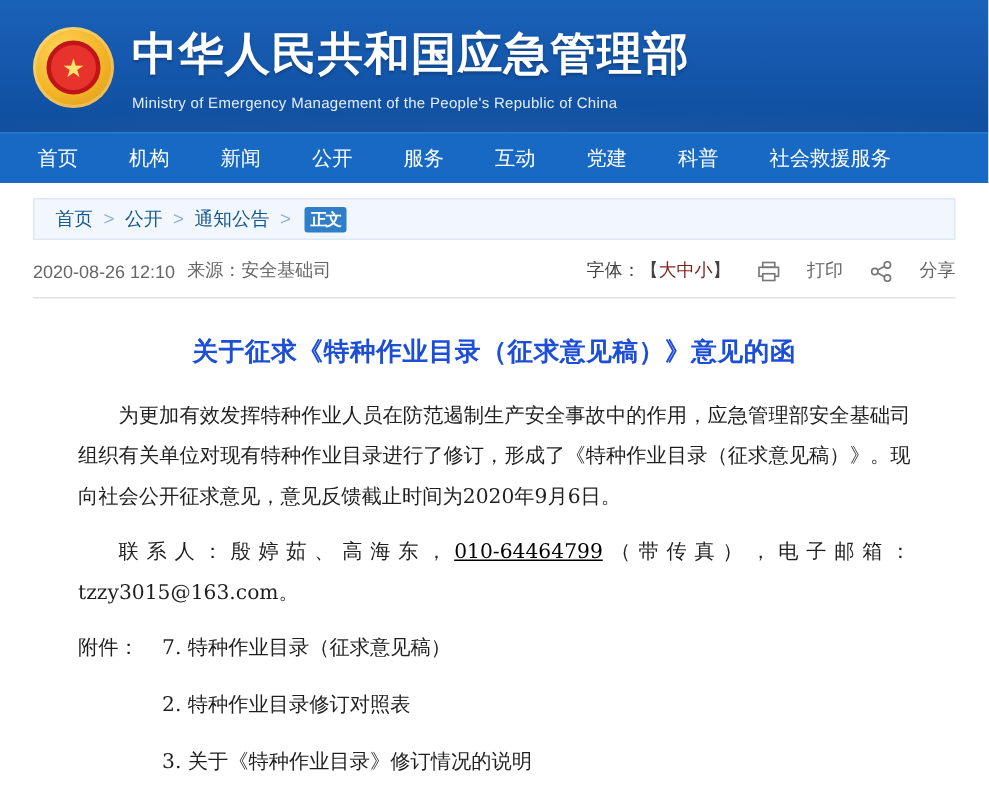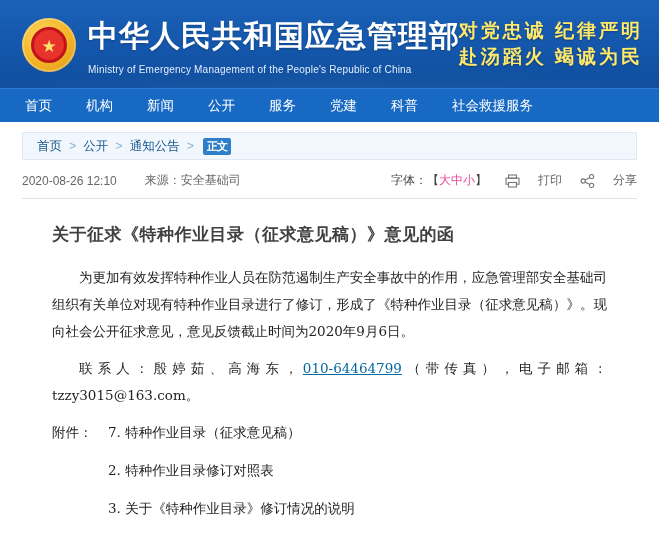--- a/index.html
+++ b/index.html
@@ -138,64 +138,64 @@
   
   .meta {
     margin: 12px 22px 0 22px;
     padding-bottom: 9px;
     border-bottom: 1px solid #e2e2e2;
     display: flex;
     align-items: center;
     font-size: 12px;
     color: #666666;
   }
-  .meta-date { margin-right: 28px; }
+  .meta-date { margin-right: 8px; }
   .meta-source { }
   .meta-right {
     margin-left: auto;
     display: flex;
     align-items: center;
     gap: 18px;
   }
   .font-size-ctl { color: #444; white-space: nowrap; }
-  .font-size-ctl b { color: #ec4899; font-weight: normal; cursor: pointer; }
+  .font-size-ctl b { color: #7f1d1d; font-weight: normal; cursor: pointer; }
   .tool {
     display: flex;
     align-items: center;
     gap: 18px;
     color: #666;
     cursor: pointer;
     white-space: nowrap;
   }
   .tool svg { display: block; }
 
   
   .article {
     padding: 16px 52px 0 52px;
     position: relative;
   }
   .doc-title {
-    text-align: left;
+    text-align: center;
     font-family: "DejaVu Serif", "Liberation Serif", serif;
     font-size: 17px;
     font-weight: bold;
-    color: #404040;
+    color: #1d4ed8;
     letter-spacing: 0.5px;
     margin: 8px 0 18px 0;
   }
   .para {
     font-family: "DejaVu Serif", "Liberation Serif", serif;
     font-size: 13.5px;
     line-height: 27px;
     color: #1f1f1f;
     text-align: justify;
     text-indent: 27px;
     margin: 0 0 10px 0;
   }
-  .para a { color: #0369a1; text-decoration: underline; }
+  .para a { color: #000000; text-decoration: underline; }
   .attach-row {
     display: flex;
     font-family: "DejaVu Serif", "Liberation Serif", serif;
     font-size: 13.5px;
     line-height: 27px;
     color: #1f1f1f;
   }
   .attach-label { width: 56px; flex: 0 0 56px; }
   .attach-list { flex: 1; }
   .attach-list li {
@@ -228,32 +228,29 @@
     <div class="emblem-circle"></div>
     <div class="emblem-gear"></div>
     <div class="emblem-star">★</div>
   </div>
 
   <div class="title-block">
     <div class="title-cn">中华人民共和国应急管理部</div>
     <div class="title-en">Ministry of Emergency Management of the People's Republic of China</div>
   </div>
 
-  <div class="slogan">
-    <div class="slogan-line">对党忠诚 纪律严明</div>
-    <div class="slogan-line">赴汤蹈火 竭诚为民</div>
-  </div>
 </div>
 
 <div class="nav">
   <div class="nav-item">首页</div>
   <div class="nav-item">机构</div>
   <div class="nav-item">新闻</div>
   <div class="nav-item">公开</div>
   <div class="nav-item">服务</div>
+  <div class="nav-item">互动</div>
   <div class="nav-item">党建</div>
   <div class="nav-item">科普</div>
   <div class="nav-item">社会救援服务</div>
 </div>
 
 <div class="crumb-wrap">
   <div class="crumb">
     <a>首页</a>
     <span class="sep">&gt;</span>
     <a>公开</a>

